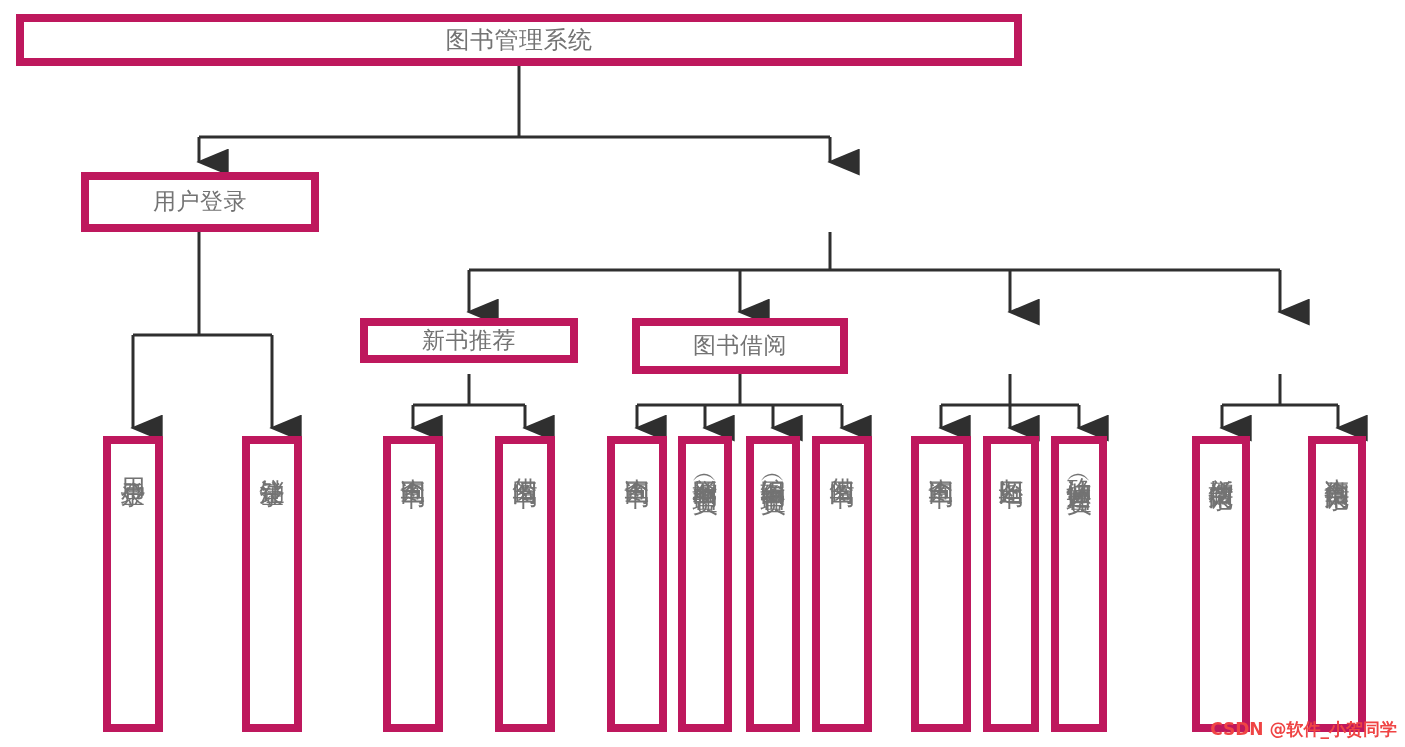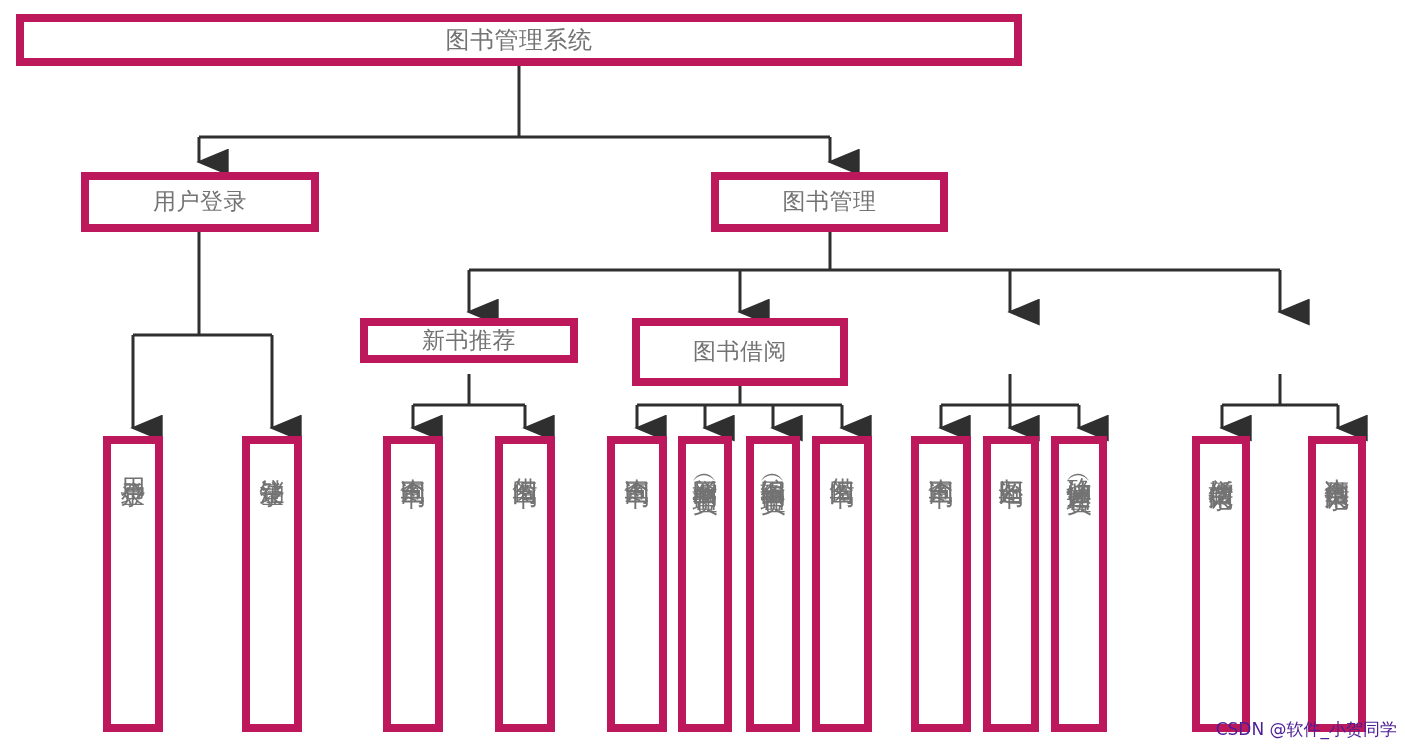--- a/index.html
+++ b/index.html
@@ -59,23 +59,24 @@
     text-orientation: upright;
     font-size: 25px;
     line-height: 1.0;
     letter-spacing: 2px;
   }
   #watermark {
     position: absolute;
     right: 8px;
     bottom: 6px;
     font-size: 17px;
-    color: #4c1d95;
+    color: #ef4444;
     white-space: nowrap;
     user-select: none;
+    font-weight: bold;
   }
 </style>
 </head>
 <body>
 
 <div id="canvas">
 
   <svg class="edges" viewBox="0 0 1405 747" xmlns="http://www.w3.org/2000/svg">
     <defs>
       <marker id="arrow" viewBox="0 0 10 12" refX="5" refY="11" markerWidth="9" markerHeight="11" orient="auto-start-reverse">
@@ -128,28 +129,25 @@
     </g>
   </svg>
 
   <div class="node h-node root" style="left:16px; top:14px; width:1006px; height:52px;">
     <span class="lbl">图书管理系统</span>
   </div>
 
   <div class="node h-node" style="left:81px; top:172px; width:238px; height:60px;">
     <span class="lbl">用户登录</span>
   </div>
-  <div class="node h-node" style="left:711px; top:172px; width:237px; height:60px;">
-    <span class="lbl">图书管理</span>
-  </div>
 
   <div class="node h-node" style="left:360px; top:318px; width:218px; height:45px;">
     <span class="lbl">新书推荐</span>
   </div>
-  <div class="node h-node" style="left:632px; top:318px; width:216px; height:68px;">
+  <div class="node h-node" style="left:632px; top:318px; width:216px; height:56px;">
     <span class="lbl">图书借阅</span>
   </div>
 
   <div class="node v-node" style="left:103px; top:436px; width:60px; height:296px;">
     <span class="lbl">用户登录</span>
   </div>
   <div class="node v-node" style="left:242px; top:436px; width:60px; height:296px;">
     <span class="lbl">注销登录</span>
   </div>
 

